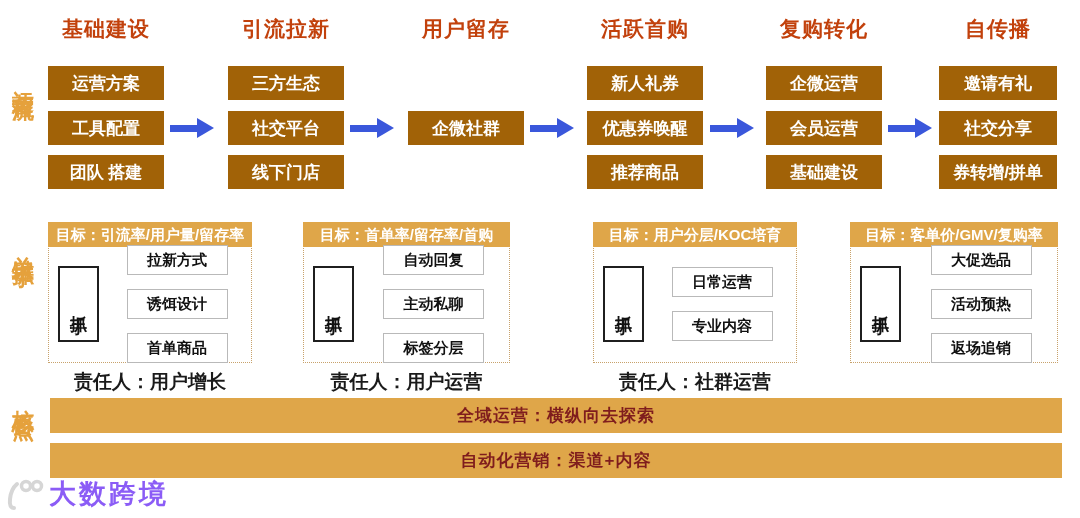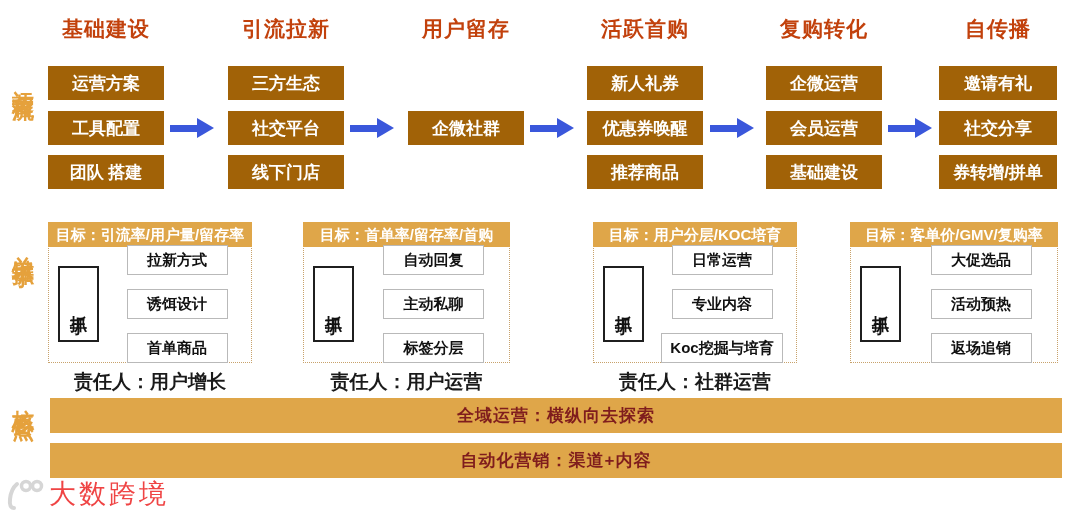--- a/index.html
+++ b/index.html
@@ -77,21 +77,21 @@
   
   .banner{
     position:absolute;left:50px;width:1012px;height:35px;background:#DFA649;
     color:#7f1d1d;font-size:17px;font-weight:bold;
     display:flex;align-items:center;justify-content:center;letter-spacing:1px;
   }
   .b1{top:398px}.b2{top:443px}
 
   
   .watermark{position:absolute;left:4px;top:476px;display:flex;align-items:center;gap:5px;}
-  .logo-text{font-size:27px;font-weight:normal;color:#ef4444;letter-spacing:3px;}
+  .logo-text{font-size:27px;font-weight:bold;color:#8b5cf6;letter-spacing:3px;}
 </style>
 </head>
 <body>
 
 <div class="vlabel flow">运营流程</div>
 <div class="vlabel handles">关键抓手</div>
 <div class="vlabel core">核心要点</div>
 
 <div class="col" style="left:48px">
   <div class="col-title">基础建设</div>
@@ -178,21 +178,20 @@
   </div>
 </div>
 
 <div class="group g3">
   <div class="goal">目标：用户分层/KOC培育</div>
   <div class="gbody">
     <div class="grab">抓手</div>
     <div class="gitems">
       <div class="gitem">日常运营</div>
       <div class="gitem">专业内容</div>
-      <div class="gitem">Koc挖掘与培育</div>
     </div>
   </div>
 </div>
 
 <div class="group g4">
   <div class="goal">目标：客单价/GMV/复购率</div>
   <div class="gbody">
     <div class="grab">抓手</div>
     <div class="gitems">
       <div class="gitem">大促选品</div>

